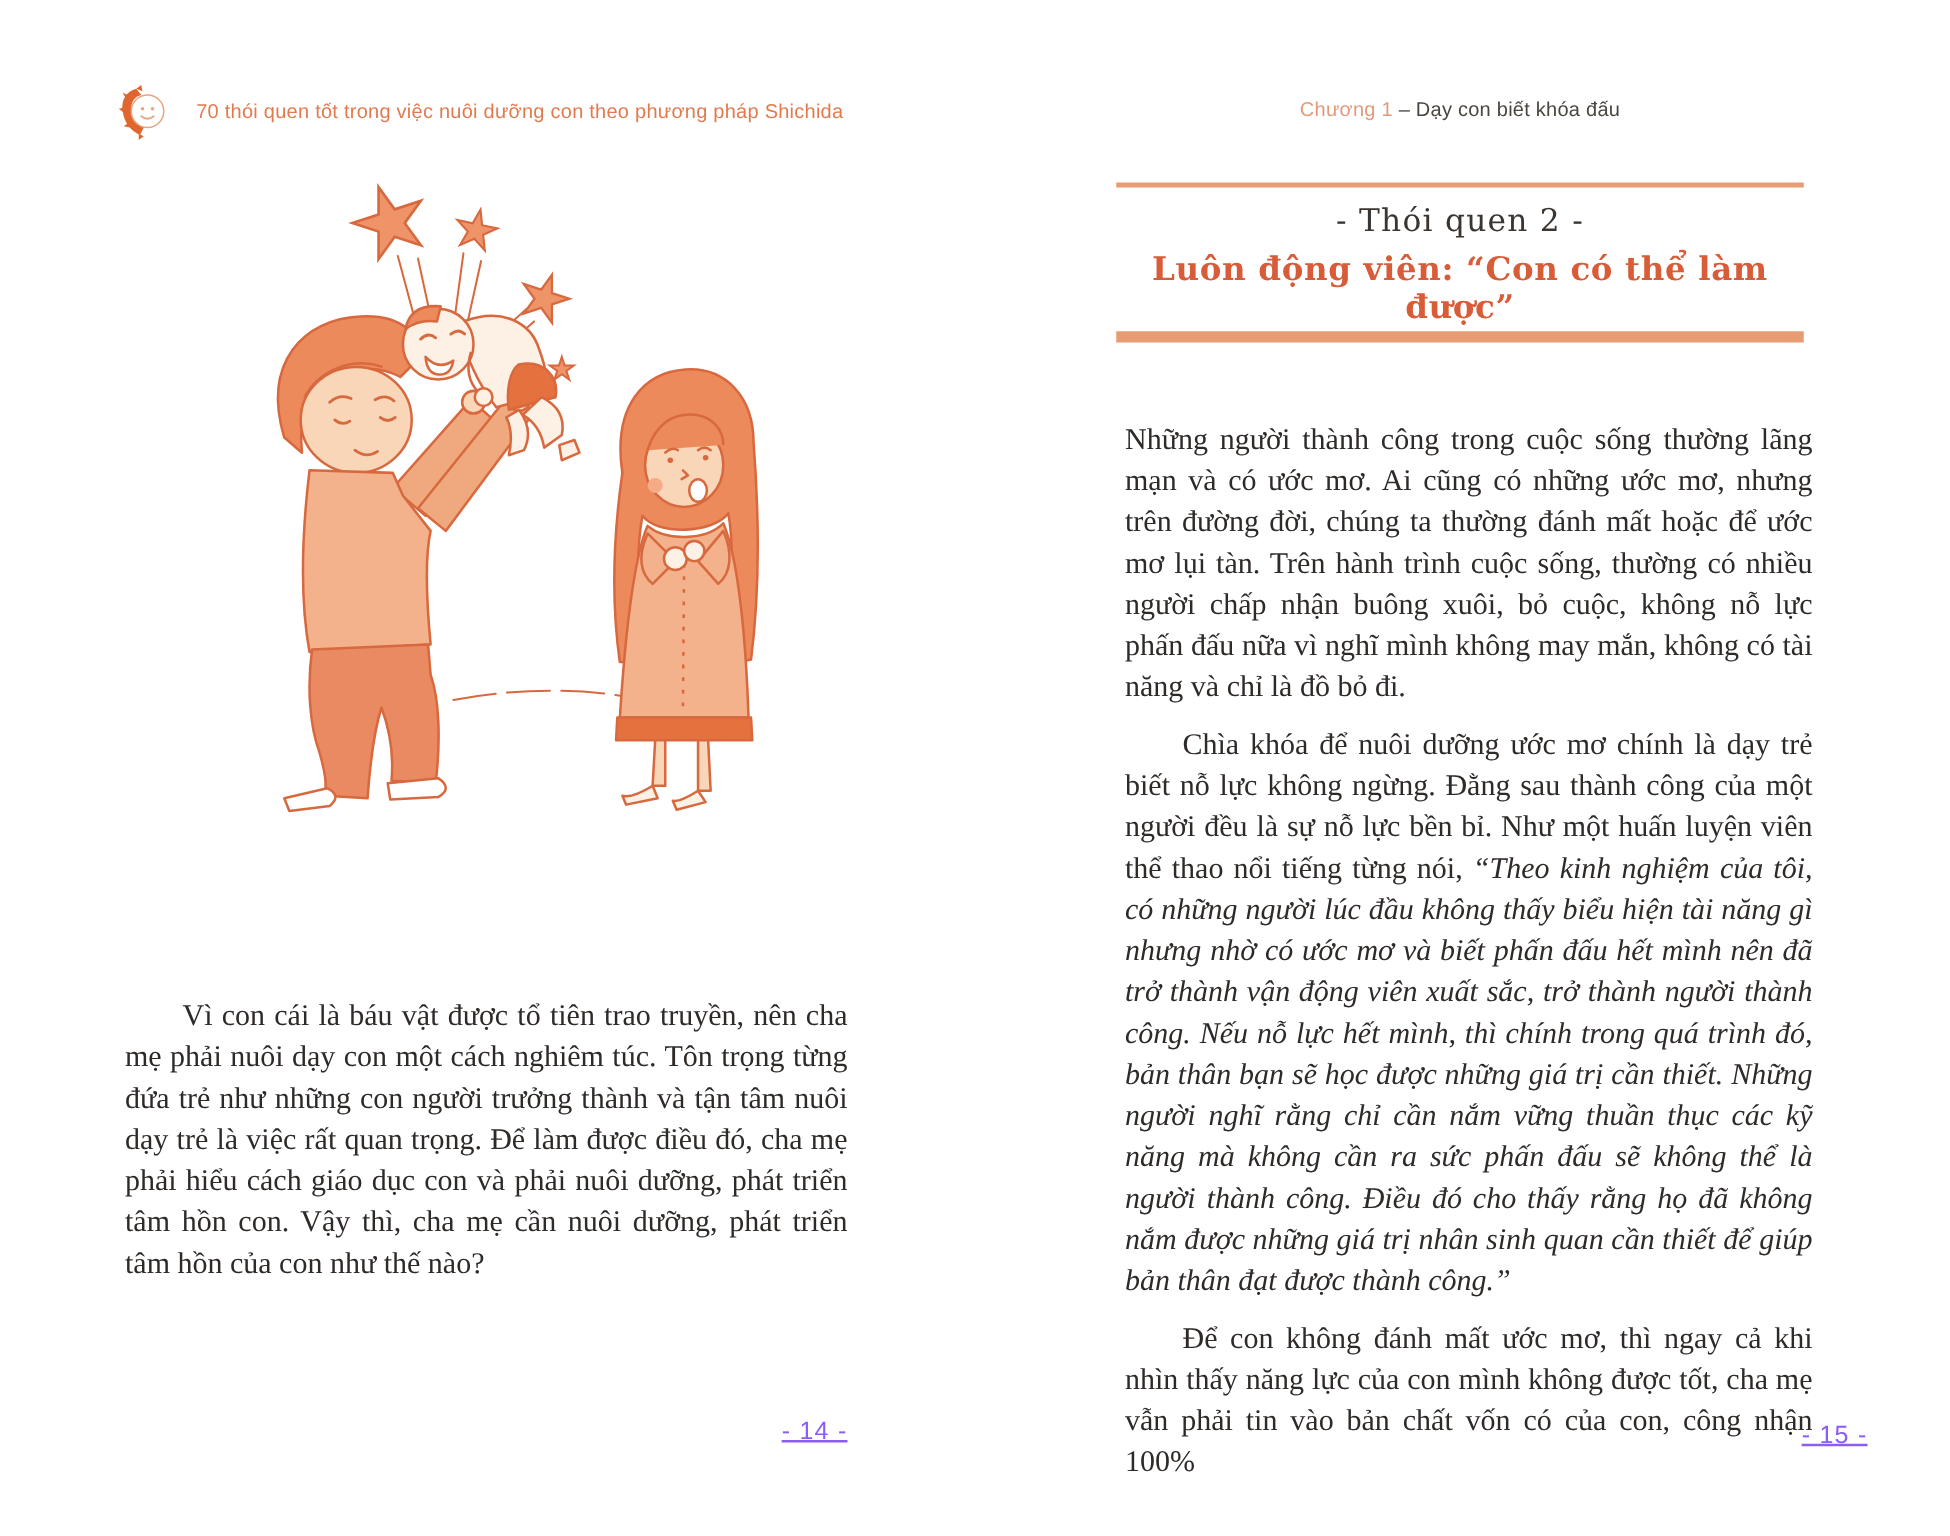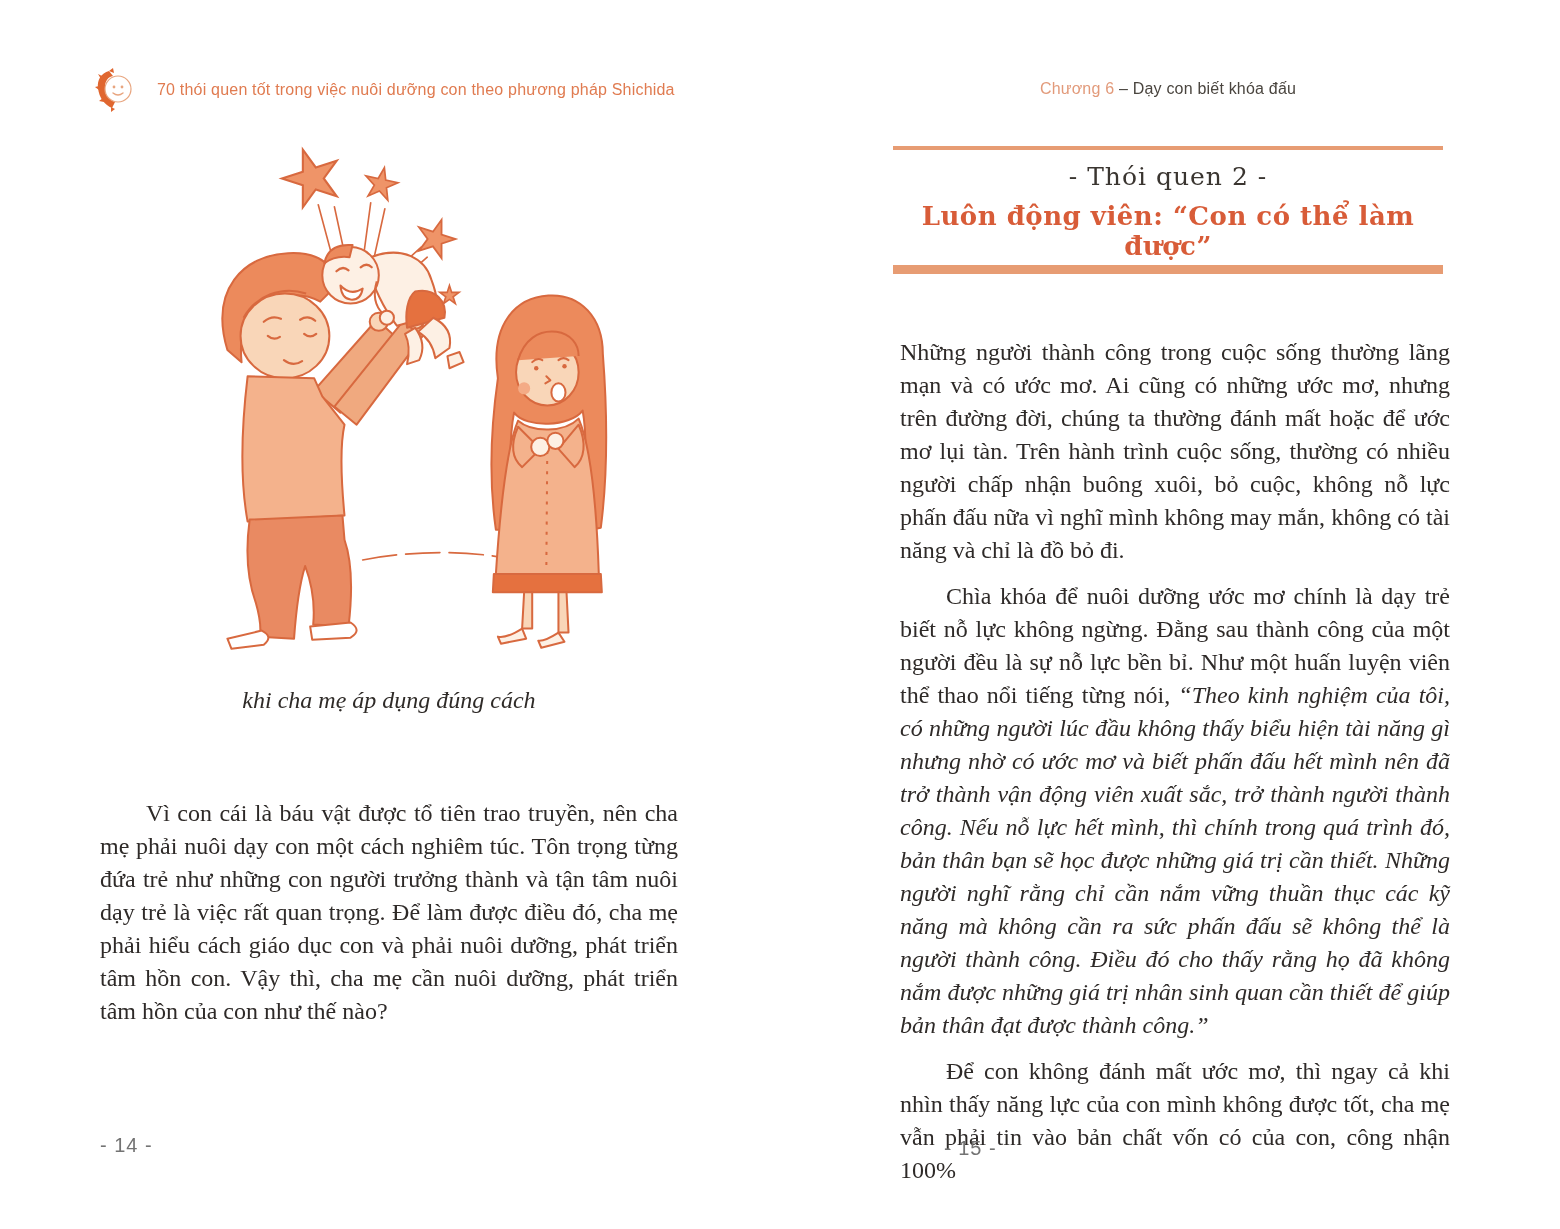--- a/index.html
+++ b/index.html
@@ -42,22 +42,22 @@
     left:893px;top:201px;width:550px;text-align:center;
     font-family:"DejaVu Serif", serif;font-size:26px;font-weight:bold;
     color:#d85c38;letter-spacing:.5px;
   }
   .right-col{left:900px;top:336px;width:550px;font-size:24px;line-height:33px;text-align:justify;}
   .right-col p{margin:0 0 13px 0;}
   .right-col p.indent{text-indent:46px;}
   .quote{font-style:italic;}
   
   .page-num{
-    font-family:"Liberation Sans", sans-serif;font-size:20px;color:#737373;
-    text-align:left;letter-spacing:1px;
+    font-family:"Liberation Sans", sans-serif;font-size:20px;color:#8b5cf6;
+    text-align:right;letter-spacing:1px;text-decoration:underline;
   }
   .page-num.pn-left{left:100px;top:1134px;width:578px;}
   .page-num.pn-right{left:944px;top:1137px;width:550px;}
 </style>
 </head>
 <body>
 
 <div>
 
   <header class="abs left-header">
@@ -68,21 +68,21 @@
         <circle cx="23" cy="21" r="13" fill="#ffffff" stroke="#e8a57f" stroke-width="1.2"></circle>
         <circle cx="19" cy="19" r="1.4" fill="#e8a57f"></circle>
         <circle cx="27" cy="19" r="1.4" fill="#e8a57f"></circle>
         <path d="M18,25 q5,4 10,0" fill="none" stroke="#e8a57f" stroke-width="1.4" stroke-linecap="round"></path>
       </svg>
     </span>
     <span class="hdr-text">70 thói quen tốt trong việc nuôi dưỡng con theo phương pháp Shichida</span>
   </header>
 
   <header class="abs right-header">
-    <span class="chapter">Chương 6</span><span> – Dạy con biết khóa đấu</span>
+    <span class="chapter">Chương 1</span><span> – Dạy con biết khóa đấu</span>
   </header>
 
   <figure class="abs illustration" style="margin:0;">
     <svg viewBox="0 0 470 545" xmlns="http://www.w3.org/2000/svg">
 
       <g stroke="#d8693f" stroke-width="1.6" fill="none" stroke-linecap="round">
         <path d="M176,160 L154,78"></path>
         <path d="M186,154 L170,80"></path>
         <path d="M196,150 L206,76"></path>
         <path d="M205,150 L220,82"></path>
@@ -175,21 +175,20 @@
 
         <path d="M358,462 L356,498 L366,498 L366,462 Z" fill="#f9d6b8"></path>
         <path d="M392,462 L392,502 L402,502 L400,462 Z" fill="#f9d6b8"></path>
         <path d="M356,498 q-16,10 -24,8 l3,7 25,-5 Z" fill="#fdf0e4"></path>
         <path d="M392,502 q-14,9 -20,8 l3,7 23,-6 Z" fill="#fdf0e4"></path>
       </g>
     </svg>
   </figure>
 
   <div class="abs caption">
-    <div>khi cha mẹ áp dụng đúng cách</div>
   </div>
 
   <p class="abs left-par">Vì con cái là báu vật được tổ tiên trao truyền, nên cha mẹ phải nuôi dạy con một cách nghiêm túc. Tôn trọng từng đứa trẻ như những con người trưởng thành và tận tâm nuôi dạy trẻ là việc rất quan trọng. Để làm được điều đó, cha mẹ phải hiểu cách giáo dục con và phải nuôi dưỡng, phát triển tâm hồn con. Vậy thì, cha mẹ cần nuôi dưỡng, phát triển tâm hồn của con như thế nào?</p>
 
   <div class="abs page-num pn-left">- 14 -</div>
 
   <div class="abs rule thin"></div>
   <div class="abs habit-label">- Thói quen 2 -</div>
   <div class="abs habit-title">Luôn động viên: “Con có thể làm được”</div>
   <div class="abs rule thick"></div>

